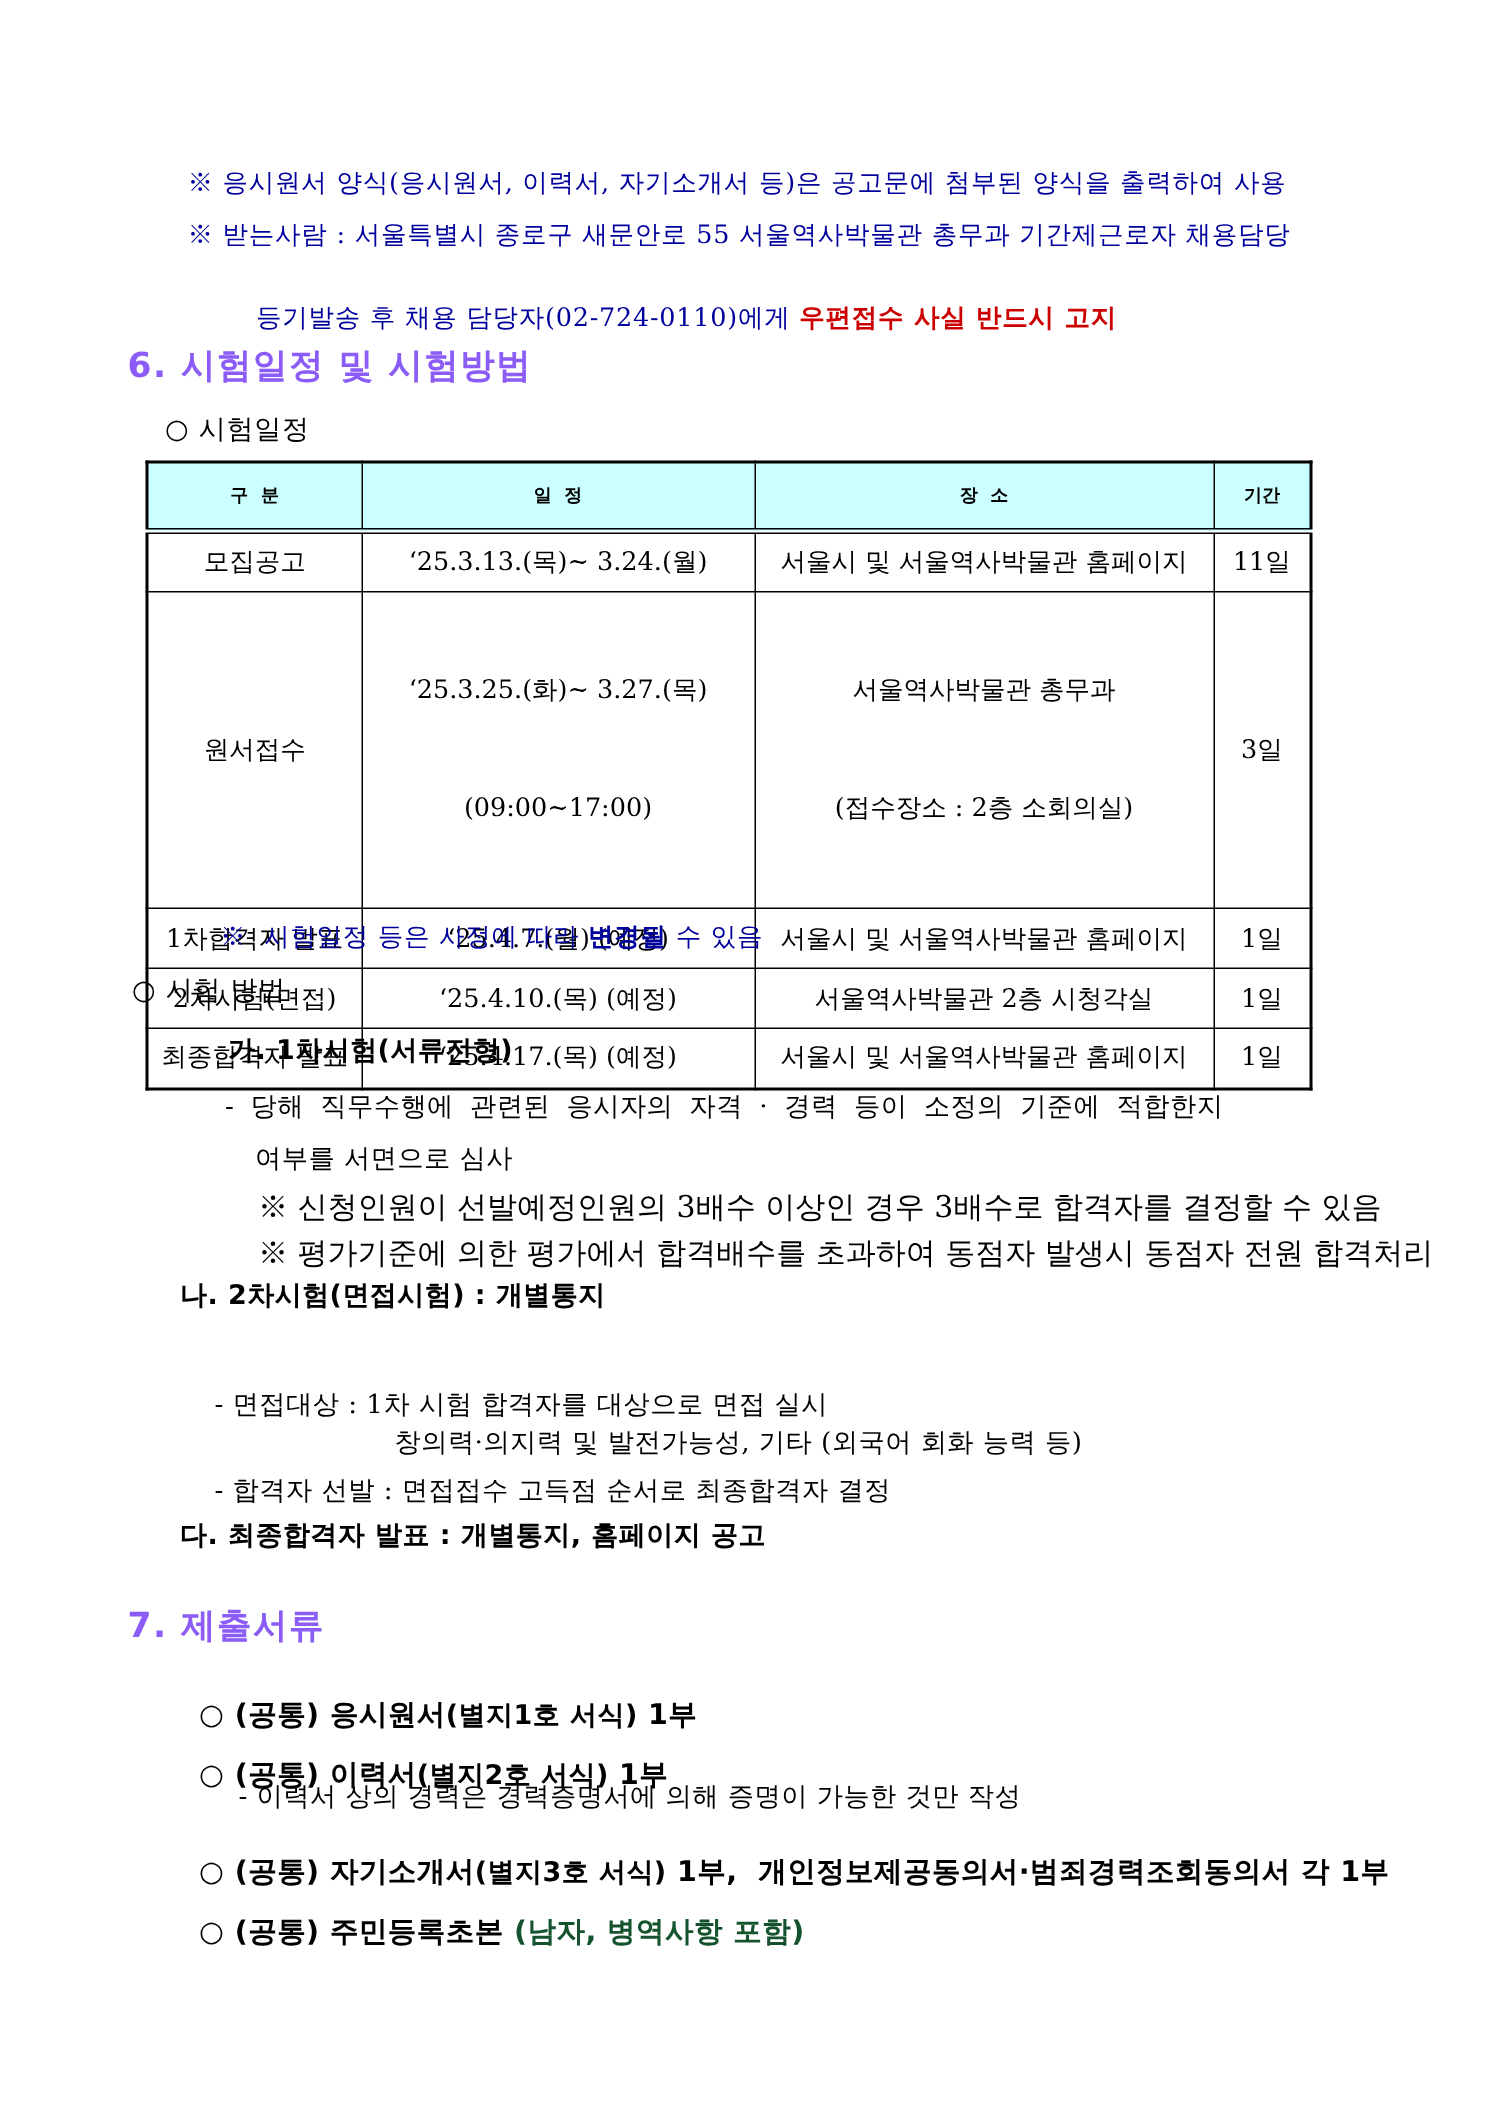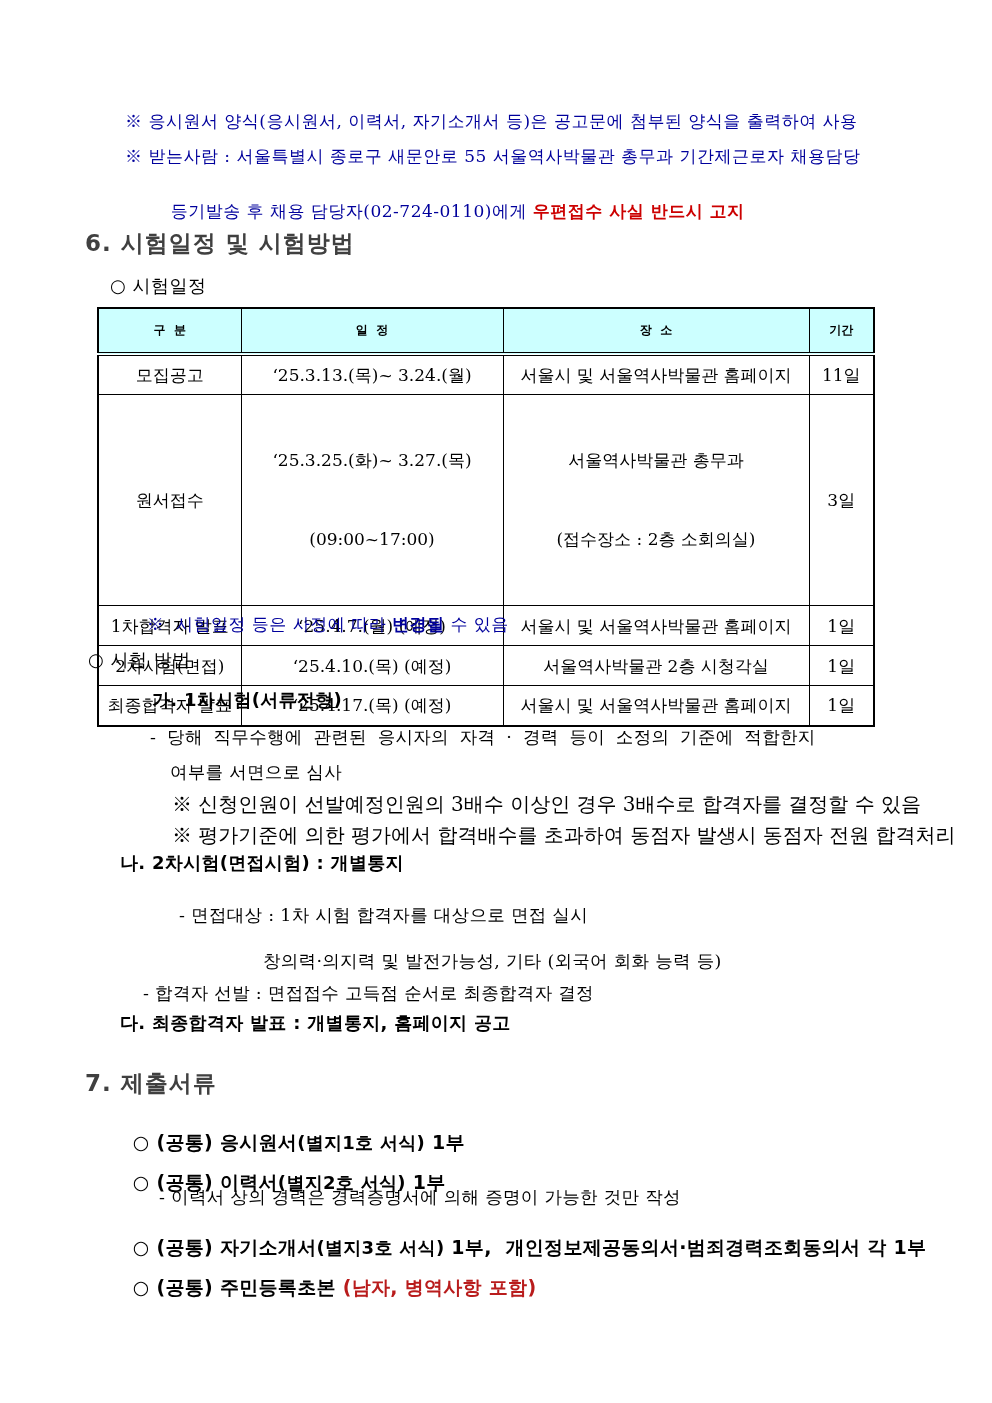--- a/index.html
+++ b/index.html
@@ -13,21 +13,21 @@
   .line { position:absolute; white-space:pre; }
 
   
   .navy { color:#00009C; }
   .note  { font-size:17px; letter-spacing:0.5px; }
   .red-strong { color:#CC0000; font-weight:bold; }
 
   
   .sec-title {
     font-family:"DejaVu Sans","Liberation Sans",sans-serif;
-    font-weight:bold; font-size:23px; letter-spacing:1px; color:#404040;
+    font-weight:bold; font-size:23px; letter-spacing:1px; color:#8b5cf6;
   }
   .sub-head {
     font-family:"DejaVu Sans","Liberation Sans",sans-serif;
     font-size:18px; color:#000; letter-spacing:0.5px;
   }
 
   
   table.schedule {
     position:absolute; left:97px; top:307px; width:776px;
     border-collapse:collapse; table-layout:fixed;
@@ -56,21 +56,21 @@
     font-weight:bold; font-size:18px; letter-spacing:0.3px;
   }
   .note-small { font-size:20px; }
 
   
   .item {
     font-family:"DejaVu Sans","Liberation Sans",sans-serif;
     font-weight:bold; font-size:19px; letter-spacing:0.3px;
   }
   .item .small-paren { font-size:18px; }
-  .blue-strong { color:#b91c1c; }
+  .blue-strong { color:#14532d; }
   .bold-inline { font-weight:bold; }
 </style>
 </head>
 <body>
 
 <div class="page">
 
   <div class="line note navy" style="left:125px; top:110px;">※ 응시원서 양식(응시원서, 이력서, 자기소개서 등)은 공고문에 첨부된 양식을 출력하여 사용</div>
   <div class="line note navy" style="left:125px; top:145px;">※ 받는사람 : 서울특별시 종로구 새문안로 55 서울역사박물관 총무과 기간제근로자 채용담당</div>
   <div class="line note" style="left:147px; top:180px;">
@@ -139,21 +139,21 @@
 
   <div class="line sub-head" style="left:88px; top:648px;">○ 시험 방법</div>
 
   <div class="line gothic-bold" style="left:123px; top:688px;margin-left:29px;">가. 1차시험(서류전형)</div>
   <div class="line serif-line wide" style="left:150px; top:725px;">- 당해 직무수행에 관련된 응시자의 자격 · 경력 등이 소정의 기준에 적합한지</div>
   <div class="line serif-line" style="left:170px; top:760px;">여부를 서면으로 심사</div>
   <div class="line note-small" style="left:172px; top:791px;">※ 신청인원이 선발예정인원의 3배수 이상인 경우 3배수로 합격자를 결정할 수 있음</div>
   <div class="line note-small" style="left:172px; top:822px;">※ 평가기준에 의한 평가에서 합격배수를 초과하여 동점자 발생시 동점자 전원 합격처리</div>
 
   <div class="line gothic-bold" style="left:120px; top:851px;">나. 2차시험(면접시험) : 개별통지</div>
-  <div class="line serif-line" style="left:143px; top:903px;margin-left:36px;">- 면접대상 : 1차 시험 합격자를 대상으로 면접 실시</div>
+  <div class="line serif-line" style="left:143px; top:924px;">- 면접대상 : 1차 시험 합격자를 대상으로 면접 실시</div>
   <div class="line serif-line" style="left:263px; top:949px;">창의력·의지력 및 발전가능성, 기타 (외국어 회화 능력 등)</div>
   <div class="line serif-line" style="left:143px; top:981px;">- 합격자 선발 : 면접접수 고득점 순서로 최종합격자 결정</div>
 
   <div class="line gothic-bold" style="left:120px; top:1011px;">다. 최종합격자 발표 : 개별통지, 홈페이지 공고</div>
 
   <div class="line sec-title" style="left:85px; top:1068px;">7. 제출서류</div>
 
   <div class="line item" style="left:105px; top:1108px;">
     <span>○</span><span> (공통) 응시원서</span><span class="small-paren">(별지1호 서식)</span><span> 1부</span>
   </div>

